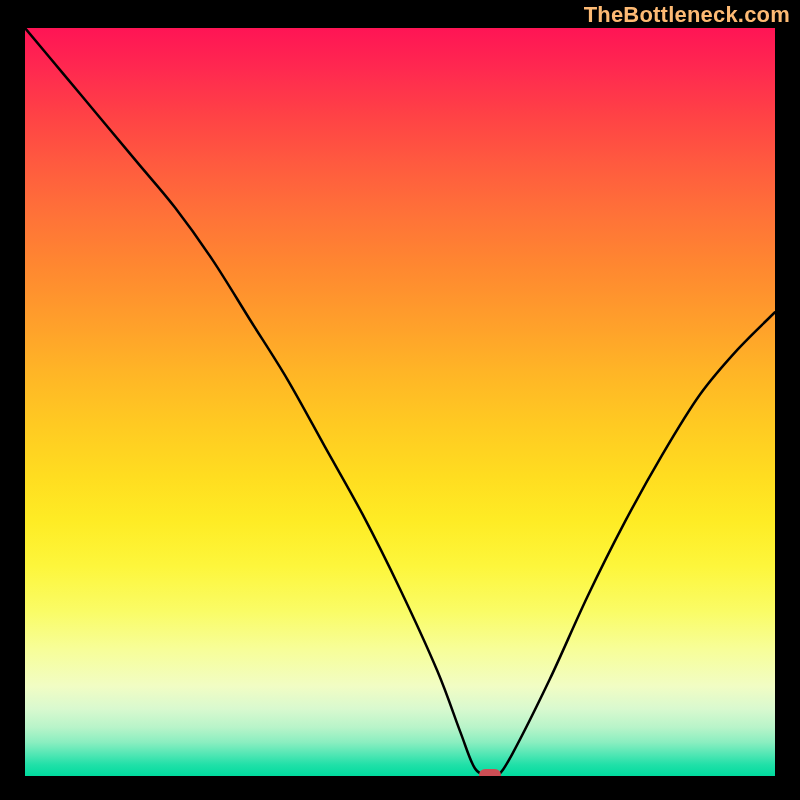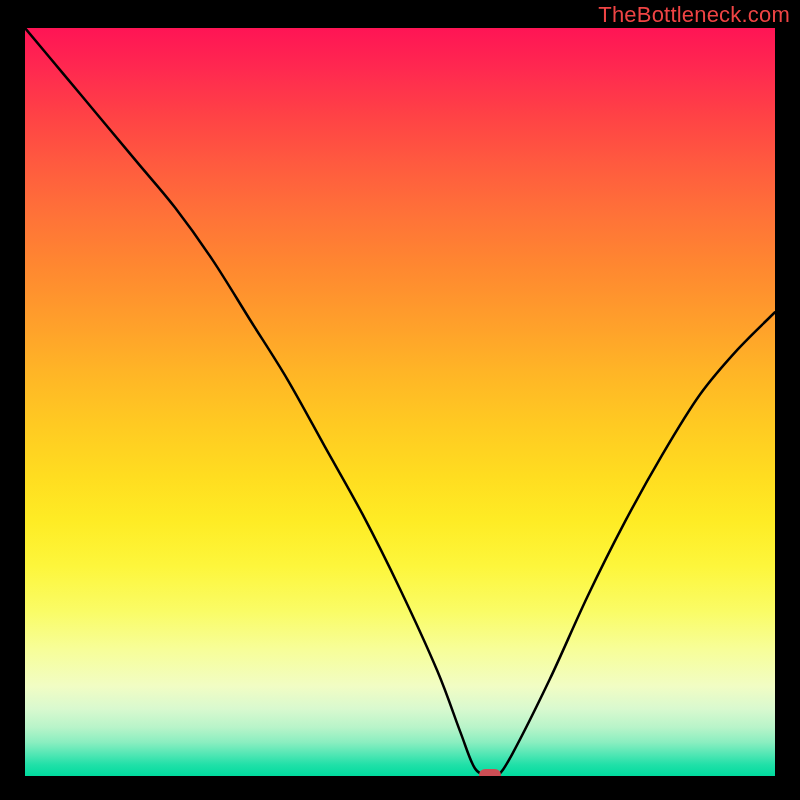--- a/index.html
+++ b/index.html
@@ -9,22 +9,22 @@
     width: 800px;
     height: 800px;
     background: #000;
   }
   .watermark {
     position: absolute;
     top: 2px;
     right: 10px;
     font-family: Arial, Helvetica, sans-serif;
     font-size: 22px;
-    font-weight: 400;
-    color: #ef4444;
+    font-weight: 700;
+    color: #fdba74;
     letter-spacing: 0.2px;
     z-index: 50;
   }
   .plot-area {
     position: absolute;
     left: 25px;
     top: 28px;
     width: 750px;
     height: 748px;
     overflow: hidden;

